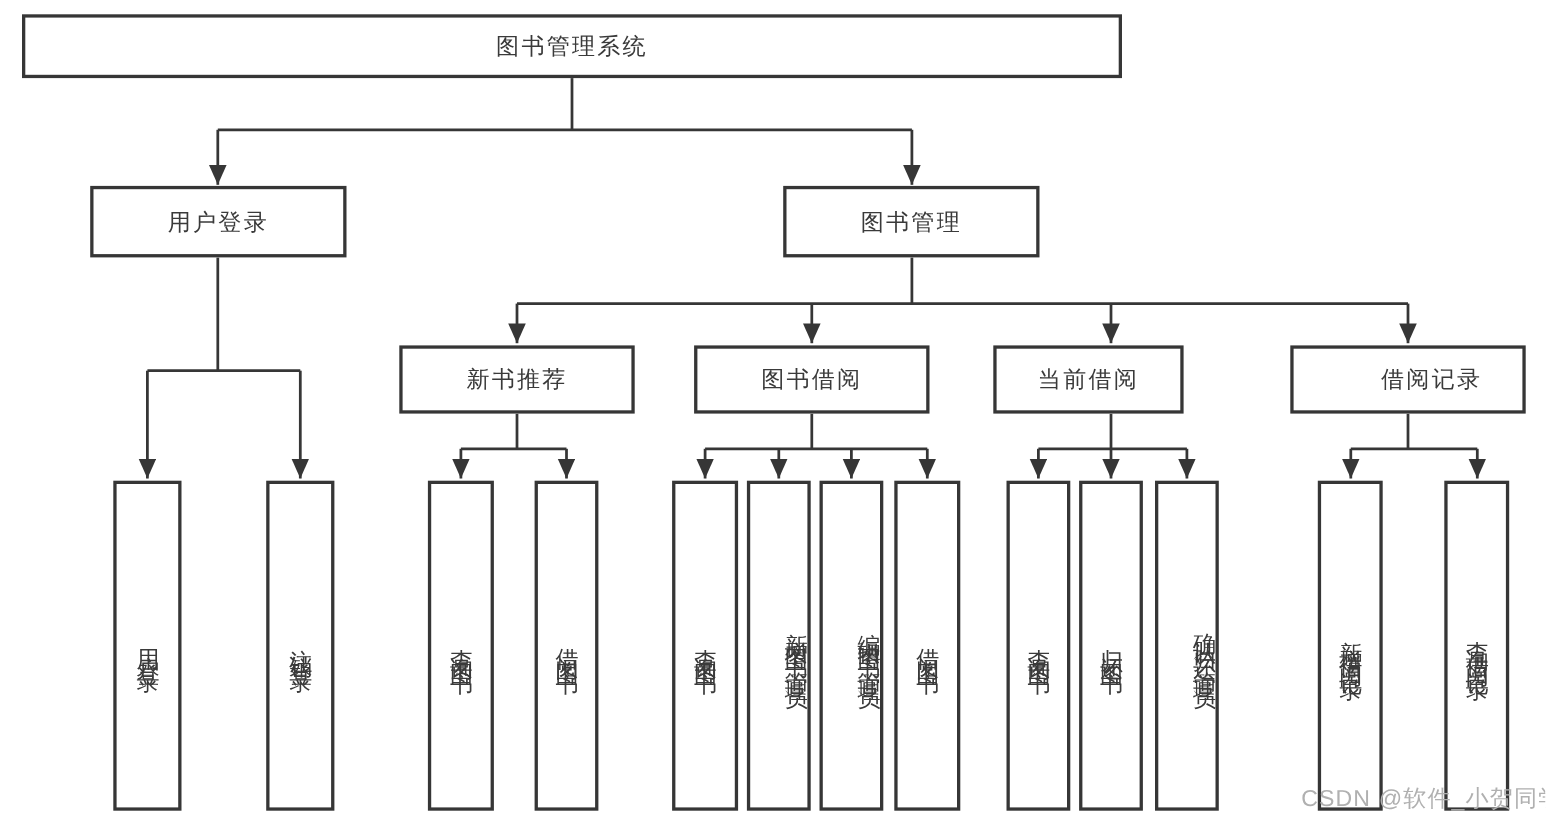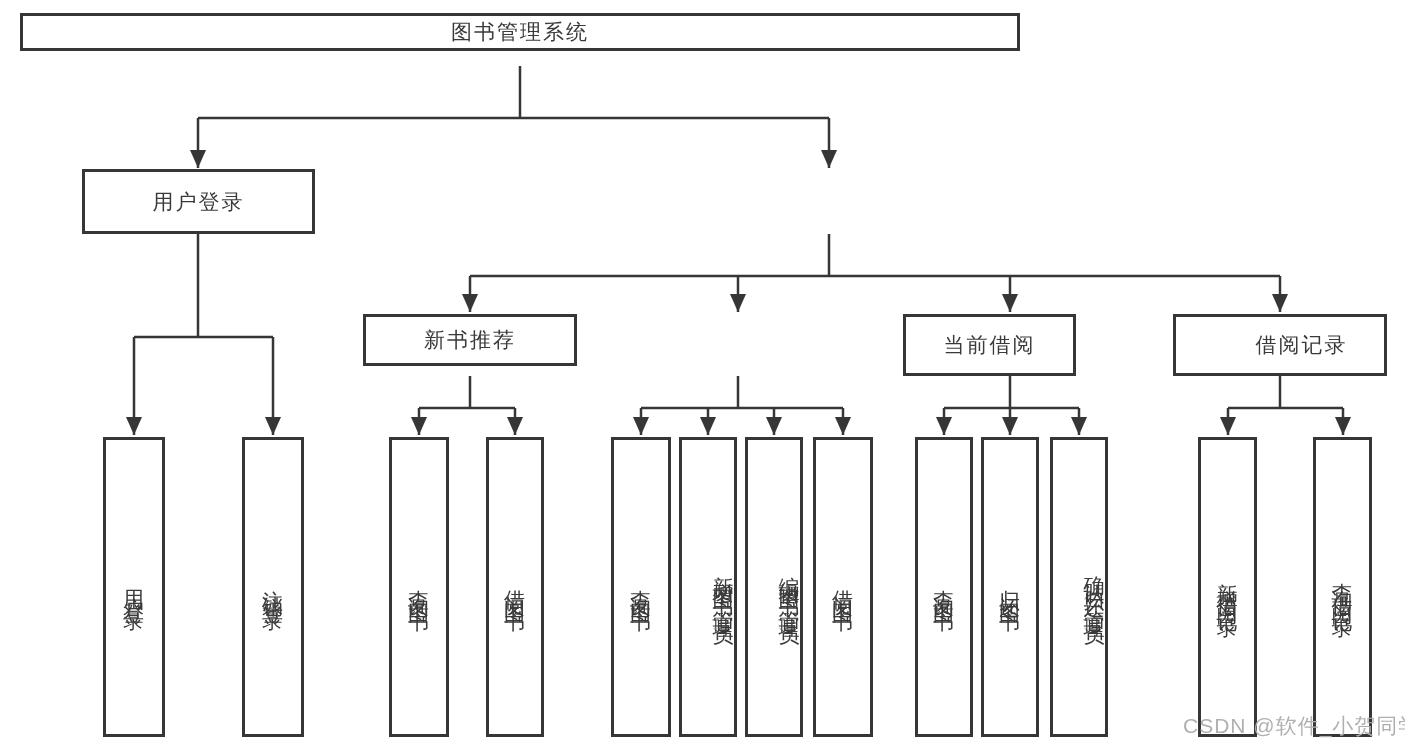--- a/index.html
+++ b/index.html
@@ -74,25 +74,27 @@
       <path d="M1010,408 V435" marker-end="url(#arw)"></path>
       <path d="M1079,408 V435" marker-end="url(#arw)"></path>
 
       <path d="M1280,376 V408"></path>
       <path d="M1228,408 H1343"></path>
       <path d="M1228,408 V435" marker-end="url(#arw)"></path>
       <path d="M1343,408 V435" marker-end="url(#arw)"></path>
     </g>
   </svg>
 
-  <div class="box h" style="left:20px; top:13px; width:1000px; height:38px;">图书管理系统</div>
+  <div class="box h" style="left:20px; top:13px; width:1000px; height:58px;">图书管理系统</div>
 
   <div class="box h" style="left:82px; top:169px; width:233px; height:65px;">用户登录</div>
+  <div class="box h" style="left:712px; top:169px; width:233px; height:65px;">图书管理</div>
 
-  <div class="box h" style="left:363px; top:314px; width:214px; height:52px;">新书推荐</div>
+  <div class="box h" style="left:363px; top:314px; width:214px; height:62px;">新书推荐</div>
+  <div class="box h" style="left:631px; top:314px; width:214px; height:62px;">图书借阅</div>
   <div class="box h" style="left:903px; top:314px; width:173px; height:62px;">当前借阅</div>
   <div class="box h" style="left:1173px; top:314px; width:214px; height:62px;padding-left:43px;">借阅记录</div>
 
   <div class="box v" style="left:103px; top:437px; width:62px; height:300px;">用户登录</div>
   <div class="box v" style="left:242px; top:437px; width:62px; height:300px;">注销登录</div>
 
   <div class="box v" style="left:389px; top:437px; width:60px; height:300px;">查询图书</div>
   <div class="box v" style="left:486px; top:437px; width:58px; height:300px;">借阅图书</div>
 
   <div class="box v" style="left:611px; top:437px; width:60px; height:300px;">查询图书</div>

